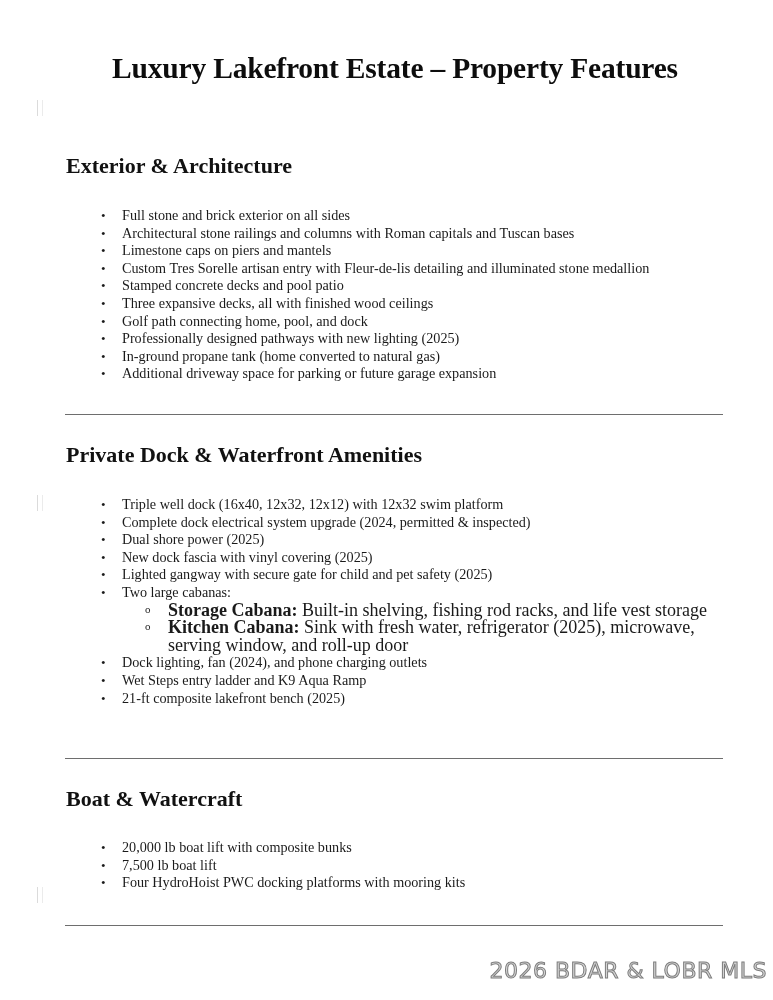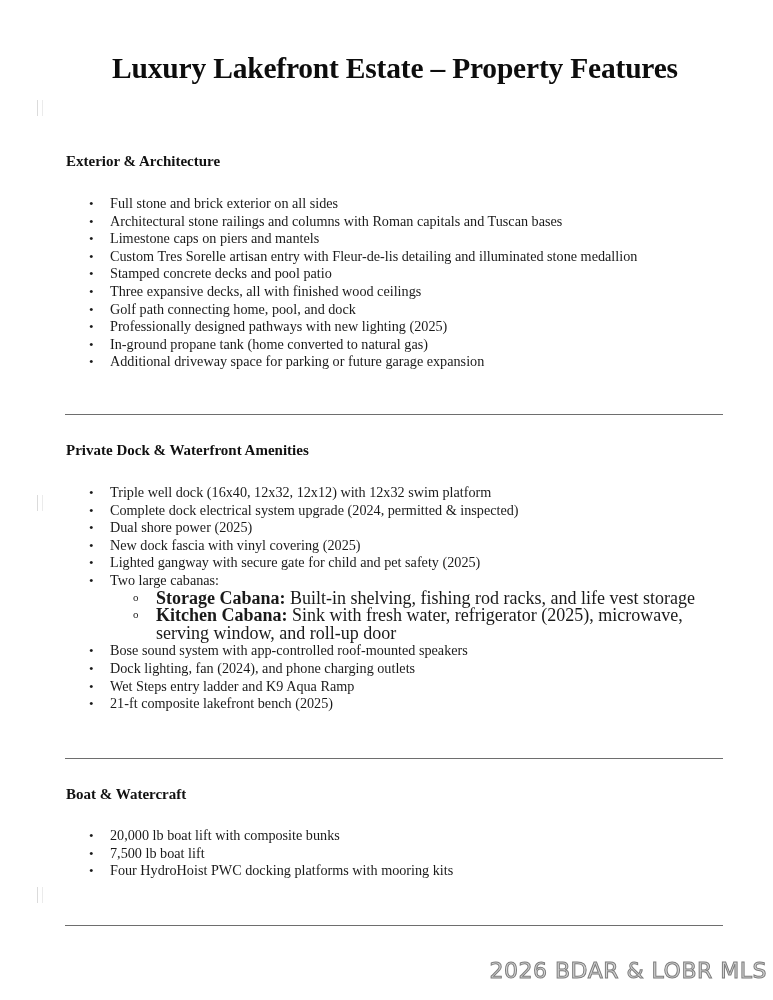--- a/index.html
+++ b/index.html
@@ -5,23 +5,23 @@
   html, body { margin: 0; padding: 0; background: #ffffff; }
   body {
     width: 773px; height: 1000px; position: relative; overflow: hidden;
     font-family: "Liberation Serif", "DejaVu Serif", serif; color: #111;
   }
   .title {
     position: absolute; left: 0; top: 52px; width: 790px; text-align: center;
     font-weight: bold; font-size: 29.5px; letter-spacing: -0.2px; color: #0d0d0d;
   }
   .section-heading {
-    position: absolute; left: 66px; font-weight: bold; font-size: 15px; color: #111;
+    position: absolute; left: 66px; font-weight: bold; font-size: 22px; color: #111;
   }
-  ul.bullets { position: absolute; left: 110px; margin: 0; padding: 0; list-style: none; }
+  ul.bullets { position: absolute; left: 110px; margin: 12px; padding: 0; list-style: none; }
   ul.bullets > li {
     position: relative; font-size: 14.2px; line-height: 17.6px; color: #1a1a1a; white-space: nowrap;
   }
   ul.bullets > li::before {
     content: "\2022"; position: absolute; left: -21px; top: 0; font-size: 13px;
   }
   ul.sub { margin: 0; padding: 0; list-style: none; position: relative; left: 46px; }
   ul.sub > li { position: relative; font-size: 18px; line-height: 17.6px; white-space: normal; width: 560px; }
   ul.sub > li::before {
     content: "o"; position: absolute; left: -23px; top: -1px; font-size: 11px;
@@ -73,21 +73,20 @@
   <li>Dual shore power (2025)</li>
   <li>New dock fascia with vinyl covering (2025)</li>
   <li>Lighted gangway with secure gate for child and pet safety (2025)</li>
   <li>
     <span>Two large cabanas:</span>
     <ul class="sub">
       <li><span class="b">Storage Cabana:</span><span> Built-in shelving, fishing rod racks, and life vest storage</span></li>
       <li><span class="b">Kitchen Cabana:</span><span> Sink with fresh water, refrigerator (2025), microwave, serving window, and roll-up door</span></li>
     </ul>
   </li>
-  <li>Bose sound system with app-controlled roof-mounted speakers</li>
   <li>Dock lighting, fan (2024), and phone charging outlets</li>
   <li>Wet Steps entry ladder and K9 Aqua Ramp</li>
   <li>21-ft composite lakefront bench (2025)</li>
 </ul>
 
 <div class="rule" style="top:758px;"></div>
 
 <div class="section-heading" style="top:786px;">Boat &amp; Watercraft</div>
 <ul class="bullets" style="top:827px;">
   <li>20,000 lb boat lift with composite bunks</li>

